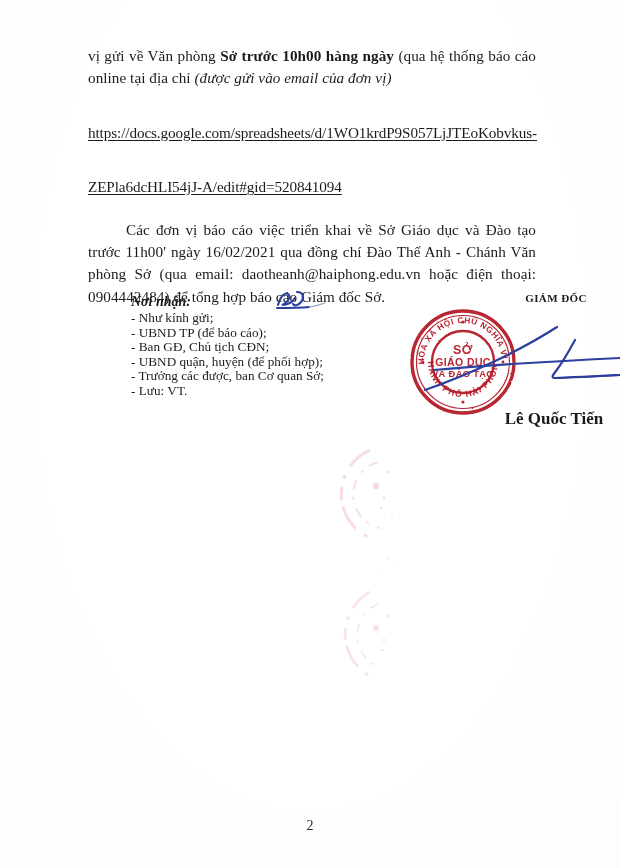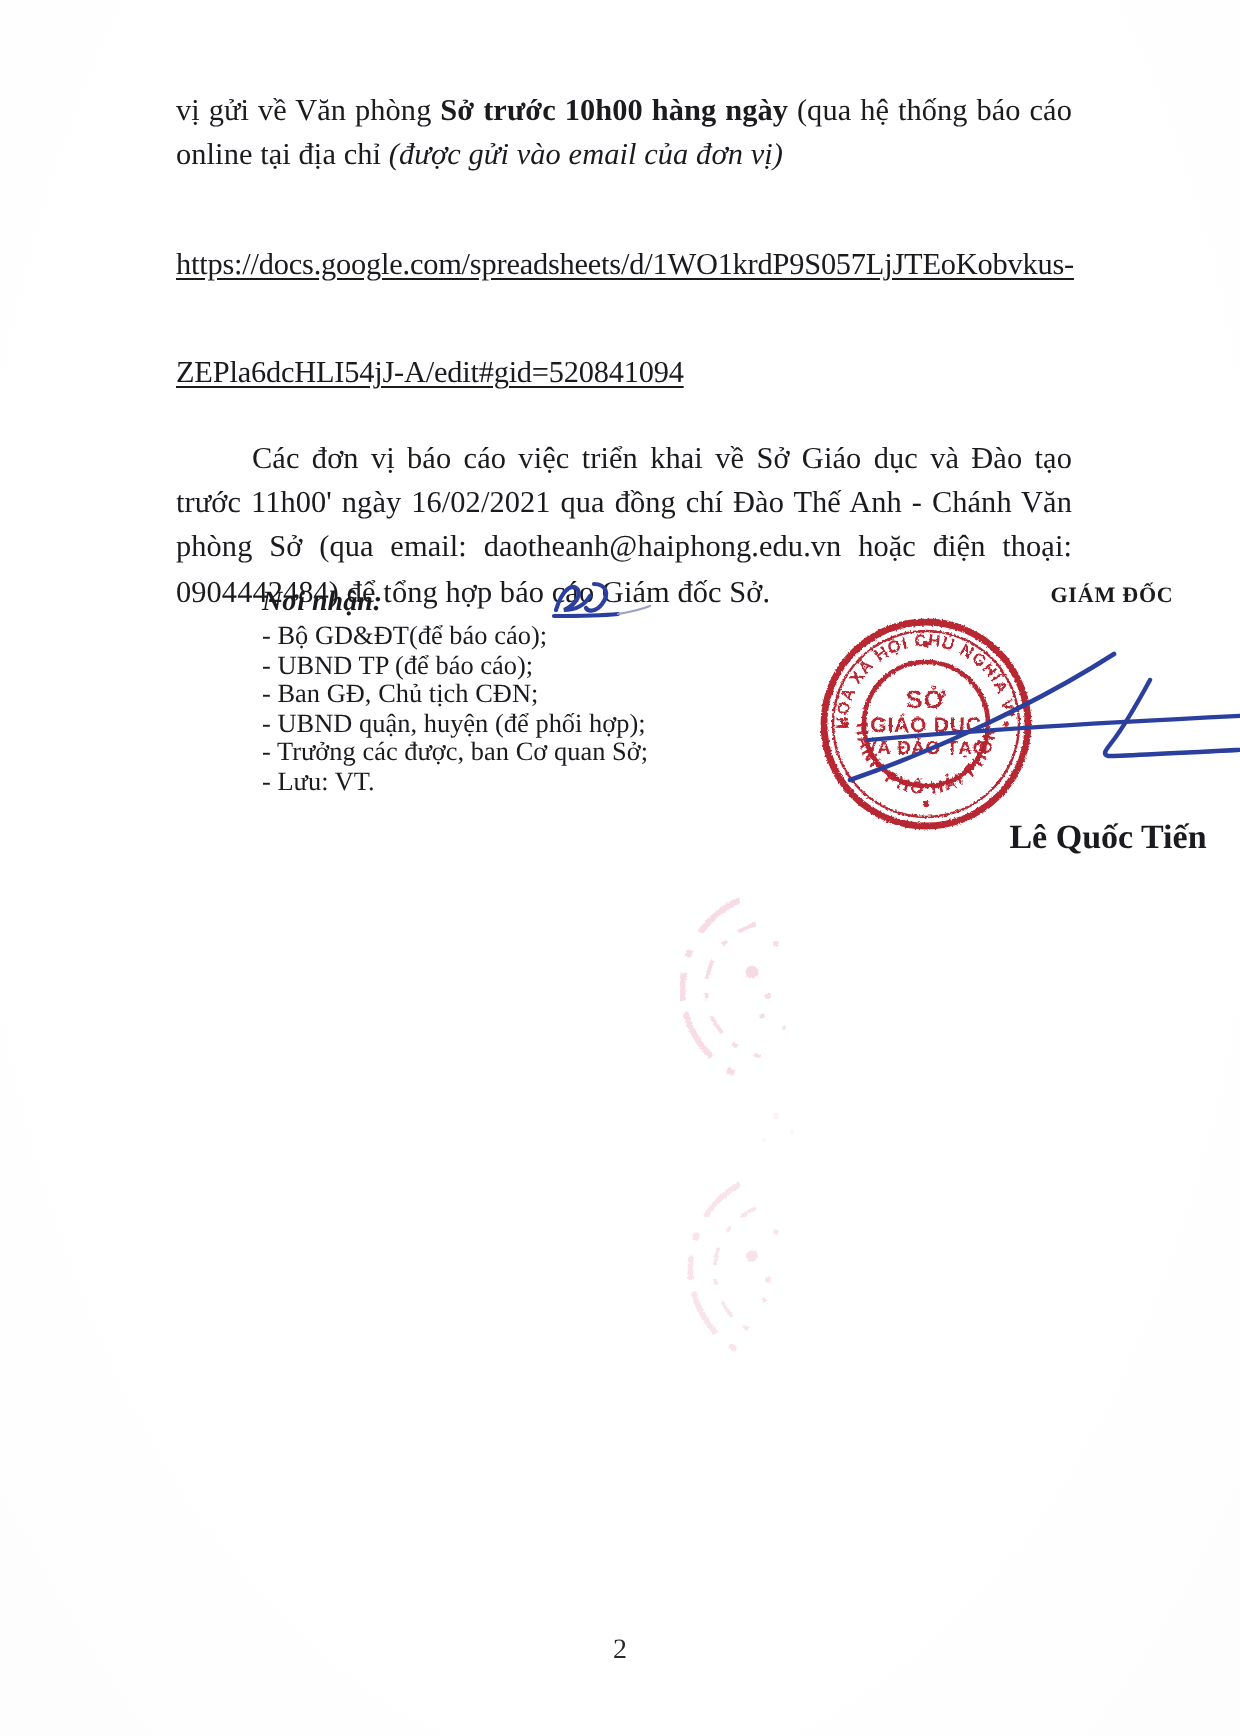--- a/index.html
+++ b/index.html
@@ -209,21 +209,21 @@
         <svg viewBox="0 0 58 26" width="58" height="26" aria-hidden="true">
           <g fill="none" stroke="#2b3f9e" stroke-width="2.1" stroke-linecap="round">
             <path d="M6 18 C9 8, 14 4, 17 8 C19 12, 13 17, 10 18 C15 18, 20 16, 23 11"></path>
             <path d="M25 5 C31 5, 33 10, 29 15 C26 19, 22 19, 21 17"></path>
             <path d="M5 21 C16 21, 27 21, 37 20"></path>
           </g>
           <path d="M37 20 C43 19, 48 18, 53 16" fill="none" stroke="#9aa0bf" stroke-width="1.1" stroke-linecap="round"></path>
         </svg>
       </span>
       <ul class="recipients-list">
-        <li>- Bộ GD&amp;ĐT(để báo cáo);</li>
+        <li>- Như kính gửi;</li>
         <li>- UBND TP (để báo cáo);</li>
         <li>- Ban GĐ, Chủ tịch CĐN;</li>
         <li>- UBND quận, huyện (để phối hợp);</li>
         <li>- Trưởng các được, ban Cơ quan Sở;</li>
         <li>- Lưu: VT.</li>
       </ul>
     </div>
 
     <div class="signer">
       <span class="signer-title">GIÁM ĐỐC</span>

